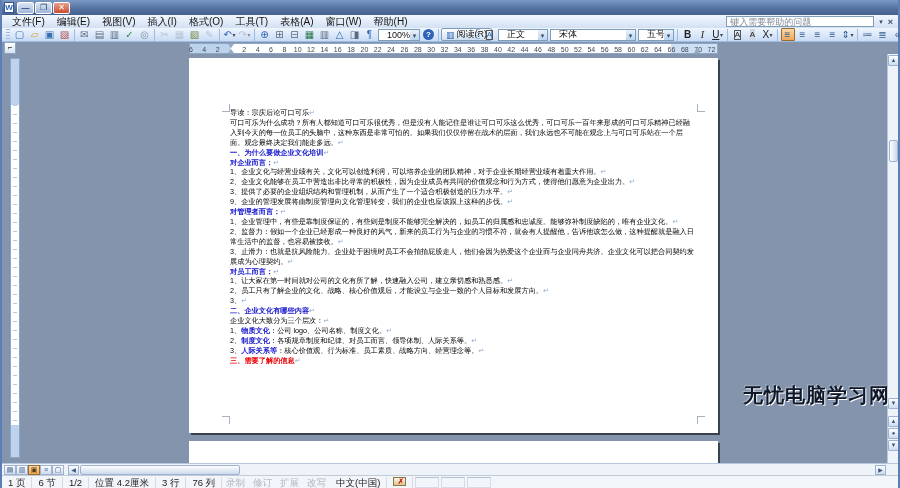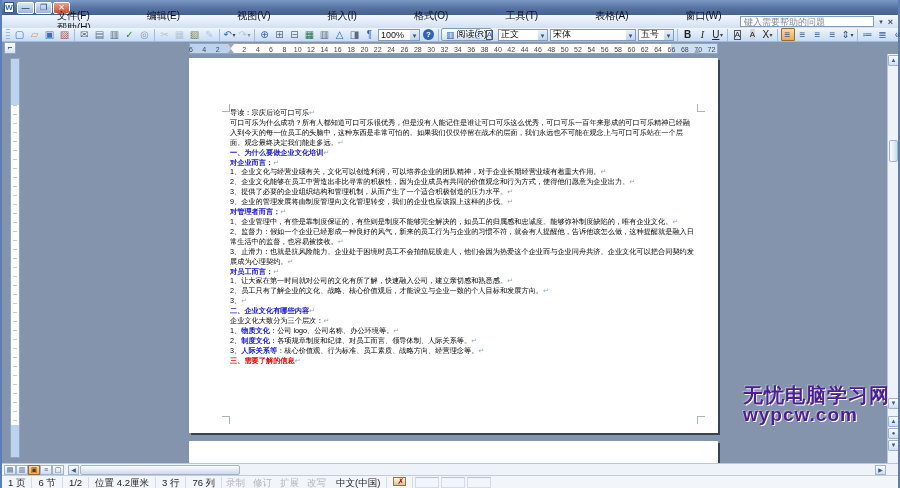--- a/index.html
+++ b/index.html
@@ -18,21 +18,21 @@
   .winbtns { display:flex; gap:1px; }
   .wbtn { width:17px; height:12px; border:1px solid #fff; border-radius:2px;
     background:linear-gradient(#dce7f5,#9fb6d8); color:#1d3a63; font-size:8px; line-height:10px;
     text-align:center; }
   .wbtn.close { background:linear-gradient(#e8a08c,#c94f31); color:#fff; font-weight:bold; }
 
   
   .menubar { position:absolute; left:0; top:15px; width:100%; height:13px;
     background:linear-gradient(#f3f8fe,#d2e0f3); display:flex; align-items:center;
     font-size:10px; color:#111; padding-left:4px; }
-  .menu-item { padding:0 6px; height:12px; line-height:12px; cursor:default;margin-left:45px; }
+  .menu-item { padding:0 6px; height:12px; line-height:12px; cursor:default; }
   .menu-spacer { flex:1; }
   .helpbox { width:148px; height:11px; background:#fff; border:1px solid #7f9db9;
     font-size:9px; color:#808a98; line-height:10px; padding-left:3px; margin-right:2px;
     white-space:nowrap; overflow:hidden; }
   .helpdrop { font-size:7px; color:#35506e; padding:0 3px; }
   .menuclose { font-size:9px; color:#35506e; padding:0 5px 0 2px; font-weight:bold; }
 
   
   .toolrow { position:absolute; left:0; top:28px; width:100%; height:14px;
     background:linear-gradient(#eef5fd,#c9dcf5); display:flex; align-items:center;
@@ -41,21 +41,21 @@
     background:repeating-linear-gradient(#9db7d8 0 1px,transparent 1px 3px); flex:none; }
   .tbtn { position:relative; width:14px; height:13px; border:1px solid transparent; border-radius:1px;
     display:inline-flex; align-items:center; justify-content:center; flex:none; margin:0 0.5px; }
   .tbtn .g { font-style:normal; font-size:10px; line-height:11px; }
   .tbtn.dis { opacity:.55; }
   .tbtn.act { background:linear-gradient(#fcd9a8,#f0a858); border:1px solid #9a6a2e; }
   .tbtn .da { font-style:normal; font-size:6px; color:#444; margin-left:0.5px; }
   .tsep { width:1px; height:12px; background:#9ebcdf; margin:0 2px; flex:none; }
   .combo { height:12px; background:#fff; border:1px solid #7f9db9; display:inline-flex;
     align-items:center; font-size:9px; color:#111; flex:none; margin:0 1px; overflow:hidden; }
-  .combo .cv { flex:1; font-style:normal; padding-left:2px; white-space:nowrap; overflow:hidden; }
+  .combo .cv { flex:1; font-style:normal; padding-left:8px; white-space:nowrap; overflow:hidden; }
   .combo .da { font-style:normal; width:9px; text-align:center; font-size:7px;
     background:linear-gradient(#e8f1fb,#bcd4ef); color:#35506e; height:100%; line-height:11px; }
   .g.bold{font-weight:bold;} .g.italic{font-style:italic;font-family:"Liberation Serif",serif;}
   .g.under{text-decoration:underline;} .g.boxed{border:1px solid #555;line-height:8px;font-size:8px;}
   .g.shaded{background:#cfd6df;font-size:8px;}
   .g.help{width:11px;height:11px;border-radius:50%;background:#2f64b5;color:#fff;font-size:8px;
     font-weight:bold;display:inline-block;text-align:center;line-height:11px;}
   .readbtn { height:13px; border:1px solid #7f9db9; border-radius:2px; background:linear-gradient(#fff,#cfe0f4);
     font-size:9px; color:#111; display:inline-flex; align-items:center; padding:0 4px; gap:2px; flex:none;}
 
@@ -121,22 +121,22 @@
   .statusbar { position:absolute; left:0; top:475px; width:100%; height:13px; background:#f2f5fa;
     border-top:1px solid #c2cbd8; display:flex; align-items:center; font-size:9.5px; color:#222; }
   .scell { height:11px; line-height:11px; padding:0 6px; border-right:1px solid #d4dbe6; white-space:nowrap; }
   .scell.toggle { color:#b2b6bd; padding:0 4px; border-right:none; }
   .scell.empty { width:24px; border:1px solid #d4dbe6; border-top-color:#b9c2cf; margin-left:2px; }
   .bookicon { display:inline-block; width:13px; height:9px; background:linear-gradient(#fdf6e3,#d8c590);
     border:1px solid #8a7a4a; position:relative; }
   .bookicon::after { content:"✗"; position:absolute; left:3px; top:-2px; color:#c00; font-size:8px; font-weight:bold; }
 
   
-  .watermark { position:absolute; right:8px; top:386px; text-align:left; z-index:60;
-    color:#4c1d95; font-weight:bold; line-height:19px;
+  .watermark { position:absolute; right:8px; top:386px; text-align:center; z-index:60;
+    color:#0f172a; font-weight:bold; line-height:19px;
     text-shadow:1px 1px 0 #ffffff,-1px -1px 0 #aab4c4; }
   .wm1 { font-size:20px; letter-spacing:1px; }
   .wm2 { font-size:19px; letter-spacing:1px; }
 </style>
 </head>
 <body>
 
 <div class="window">
 
   <div class="titlebar">
@@ -352,42 +352,41 @@
           <div class="para"><span class="seg-blue seg-b">对管理者而言：</span><span class="pilcrow">↵</span></div>
           <div class="para"><span class="">1、企业管理中，有些是靠制度保证的，有些则是制度不能够完全解决的，如员工的归属感和忠诚度。能够弥补制度缺陷的，唯有企业文化。</span><span class="pilcrow">↵</span></div>
           <div class="para"><span class="">2、监督力：假如一个企业已经形成一种良好的风气，新来的员工行为与企业的习惯不符，就会有人提醒他，告诉他该怎么做，这种提醒就是融入日常生活中的监督，也容易被接收。</span><span class="pilcrow">↵</span></div>
           <div class="para"><span class="">3、止滑力：也就是抗风险能力。企业处于困境时员工不会拍拍屁股走人，他们会因为热爱这个企业而与企业同舟共济。企业文化可以把合同契约发展成为心理契约。</span><span class="pilcrow">↵</span></div>
           <div class="para"><span class="seg-blue seg-b">对员工而言：</span><span class="pilcrow">↵</span></div>
           <div class="para"><span class="">1、让大家在第一时间就对公司的文化有所了解，快速融入公司，建立亲切感和熟悉感。</span><span class="pilcrow">↵</span></div>
           <div class="para"><span class="">2、员工只有了解企业的文化、战略、核心价值观后，才能设立与企业一致的个人目标和发展方向。</span><span class="pilcrow">↵</span></div>
           <div class="para"><span class="">3、</span><span class="pilcrow">↵</span></div>
           <div class="para"><span class="seg-blue seg-b">二、企业文化有哪些内容</span><span class="pilcrow">↵</span></div>
           <div class="para"><span class="">企业文化大致分为三个层次：</span><span class="pilcrow">↵</span></div>
-          <div class="para"><span class="">1、</span><span class="seg-blue seg-b">物质文化</span><span class="">：公司 logo、公司名称、办公环境等。</span><span class="pilcrow">↵</span></div>
+          <div class="para"><span class="">1、</span><span class="seg-blue seg-b">物质文化</span><span class="">：公司 logo、公司名称、制度文化。</span><span class="pilcrow">↵</span></div>
           <div class="para"><span class="">2、</span><span class="seg-blue seg-b">制度文化</span><span class="">：各项规章制度和纪律、对员工而言、领导体制、人际关系等。</span><span class="pilcrow">↵</span></div>
           <div class="para"><span class="">3、</span><span class="seg-blue seg-b">人际关系等</span><span class="">：核心价值观、行为标准、员工素质、战略方向、经营理念等。</span><span class="pilcrow">↵</span></div>
           <div class="para"><span class="seg-red seg-b">三、需要了解的信息</span><span class="pilcrow">↵</span></div>
         </div>
     </div>
 
     <div class="page page2"></div>
 
     <div class="vscroll">
       <span class="sbtn" style="top:1px;">▲</span>
       <span class="vthumb" style="top:86px;height:22px;"></span>
       <span class="sbtn" style="top:344px;">▼</span>
       <span class="sbtn" style="top:362px;">▲</span>
       <span class="sbtn" style="top:374px;">●</span>
       <span class="sbtn" style="top:386px;">▼</span>
     </div>
   </div>
 
   <div class="watermark">
     <div class="wm1">无忧电脑学习网</div>
-    <div class="wm2">wypcw.com</div>
   </div>
 
   <div class="hscrollrow">
     <span id="view-buttons"><span class="viewbtn" style="left: 2px;">▤</span><span class="viewbtn" style="left: 14px;">▥</span><span class="viewbtn act" style="left: 26px;">▣</span><span class="viewbtn" style="left: 38px;">≡</span><span class="viewbtn" style="left: 50px;">▢</span></span>
     <span class="hbtn" style="left:66px;">◀</span>
     <span class="hthumb"></span>
     <span class="hbtn" style="right:12px;">▶</span>
   </div>
 
   <div class="statusbar">

